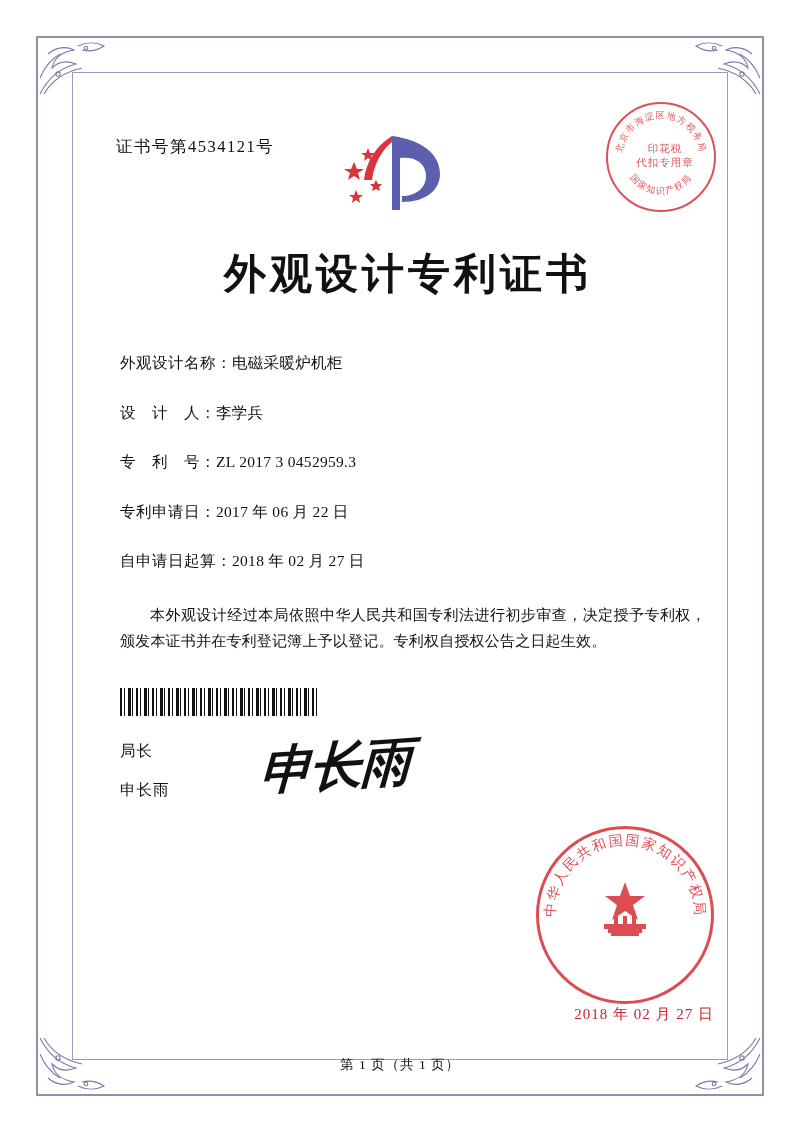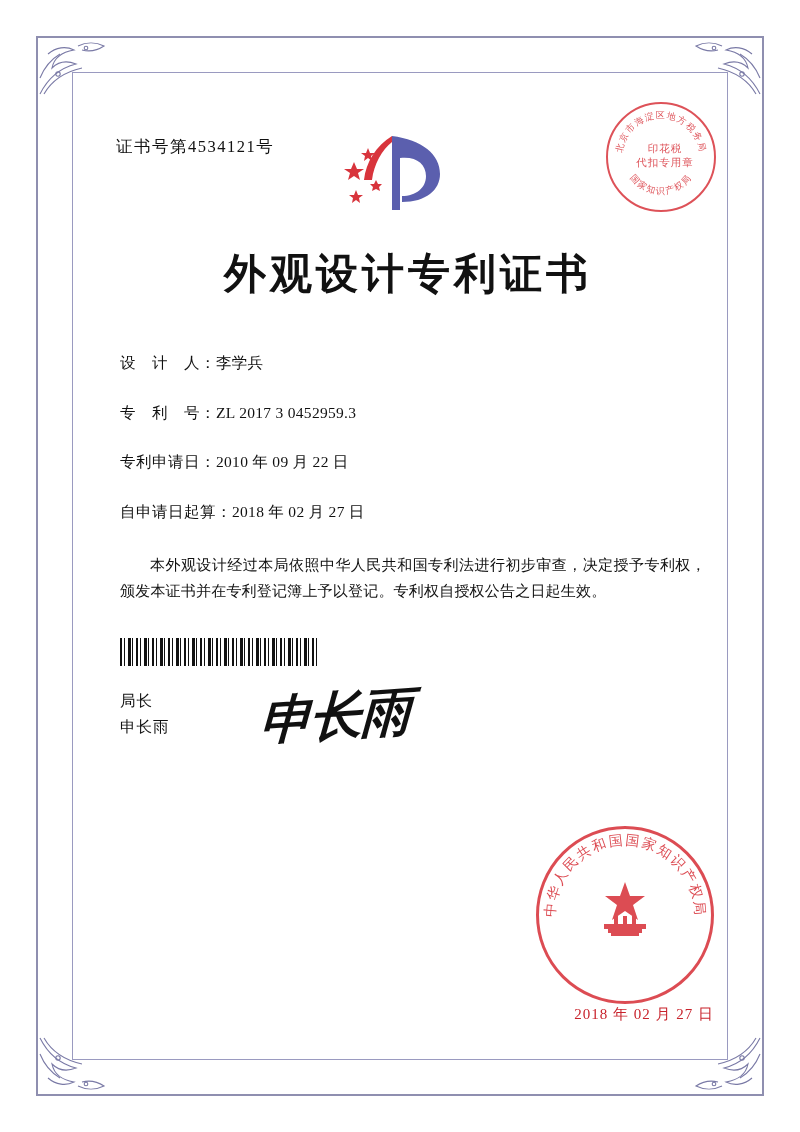--- a/index.html
+++ b/index.html
@@ -162,20 +162,21 @@
   .sign-block {
     margin-top: 22px;
     margin-left: 16px;
     position: relative;
     height: 80px;
   }
   .sign-label {
     font-size: 15.5px;
     line-height: 26px;
     letter-spacing: 1px;
+    margin-top: 13px;
   }
   .handwriting {
     position: absolute;
     left: 140px;
     top: -6px;
     font-size: 52px;
     font-family: "Liberation Serif", "DejaVu Serif", serif;
     font-style: italic;
     font-weight: bold;
     letter-spacing: -2px;
@@ -306,30 +307,34 @@
   </div>
 
   <div class="content">
 
     <div class="cert-no">证书号第4534121号</div>
 
     <div class="title">外观设计专利证书</div>
 
     <div class="fields">
       <div class="field">
+        <span class="flabel">外观设计名称：</span>
+        <span class="fvalue">电磁采暖炉机柜</span>
+      </div>
+      <div class="field">
         <span class="flabel">设　计　人：</span>
         <span class="fvalue">李学兵</span>
       </div>
       <div class="field">
         <span class="flabel">专　利　号：</span>
         <span class="fvalue">ZL 2017 3 0452959.3</span>
       </div>
       <div class="field">
         <span class="flabel">专利申请日：</span>
-        <span class="fvalue">2010 年 09 月 22 日</span>
+        <span class="fvalue">2017 年 06 月 22 日</span>
       </div>
       <div class="field">
         <span class="flabel">自申请日起算：</span>
         <span class="fvalue">2018 年 02 月 27 日</span>
       </div>
     </div>
 
     <div class="paras">
       <p class="para">本外观设计经过本局依照中华人民共和国专利法进行初步审查，决定授予专利权，颁发本证书并在专利登记簿上予以登记。专利权自授权公告之日起生效。</p>
     </div>
@@ -360,14 +365,15 @@
       <rect x="20" y="51" width="34" height="4" fill="currentColor"></rect>
       <rect x="23" y="55" width="28" height="3" fill="currentColor"></rect>
       <rect x="26" y="38" width="4" height="9" fill="currentColor"></rect>
       <rect x="35" y="38" width="4" height="9" fill="currentColor"></rect>
       <rect x="44" y="38" width="4" height="9" fill="currentColor"></rect>
     </svg>
   </div>
 
   <div class="issue-date">2018 年 02 月 27 日</div>
 
+  <div class="footer">第 1 页（共 1 页）</div>
 
 </div>
 
 </body></html>

